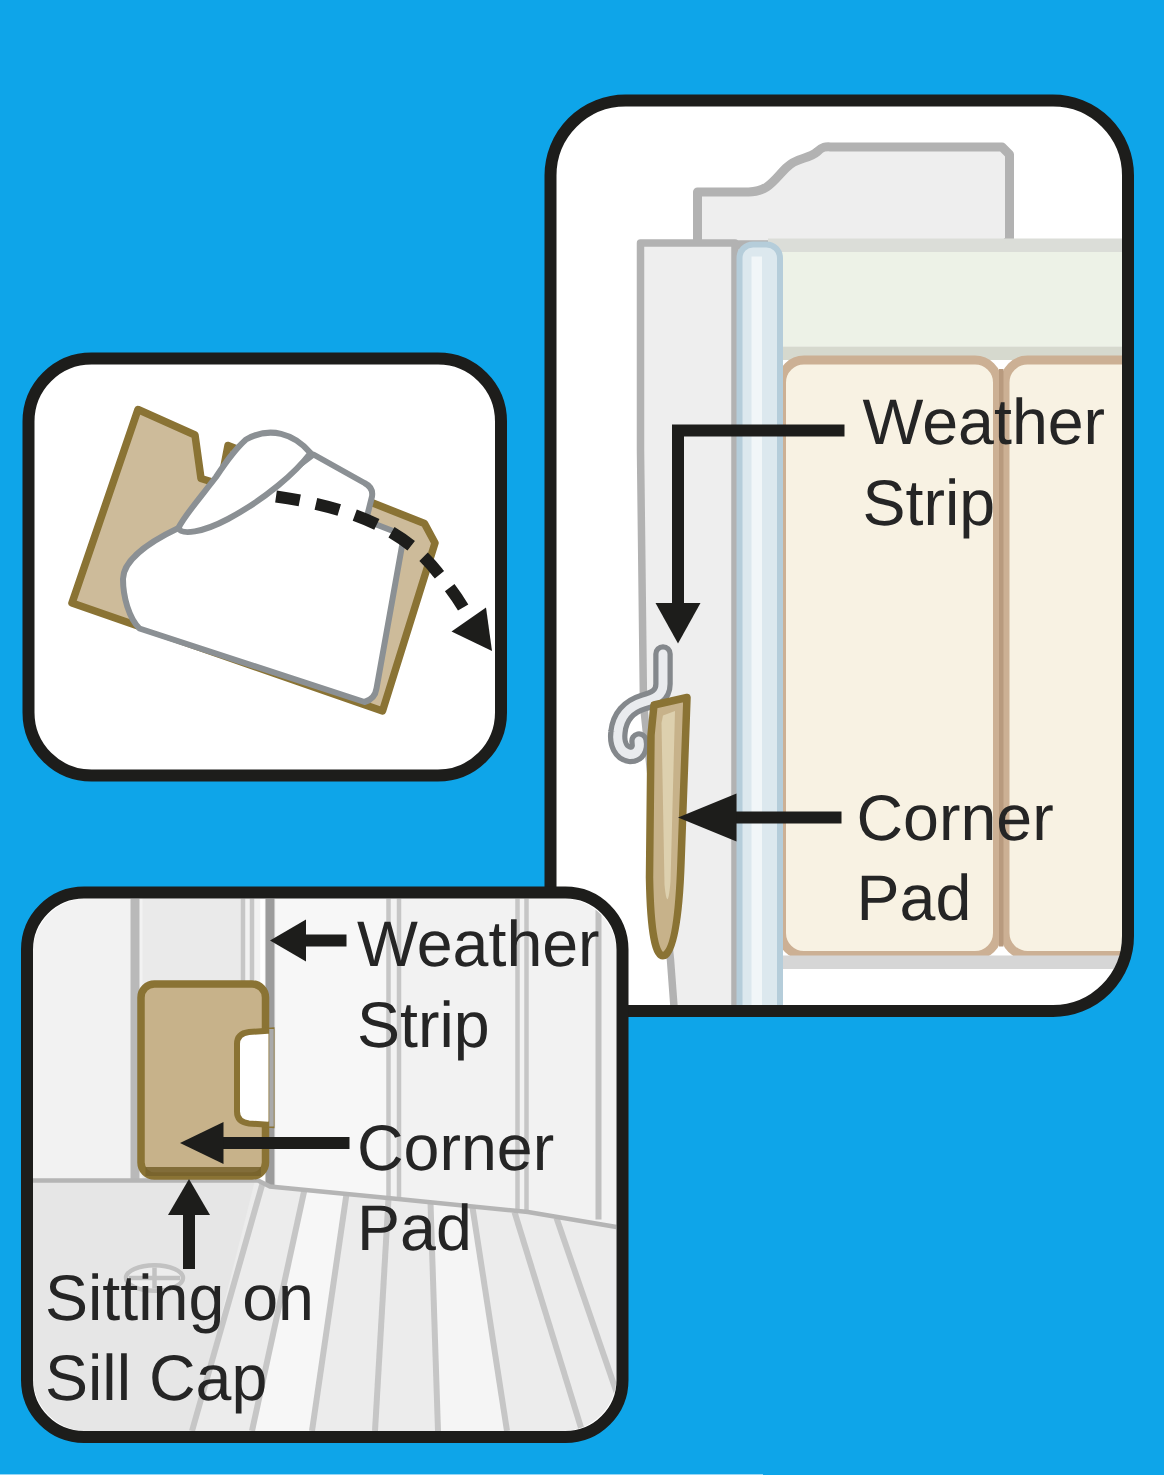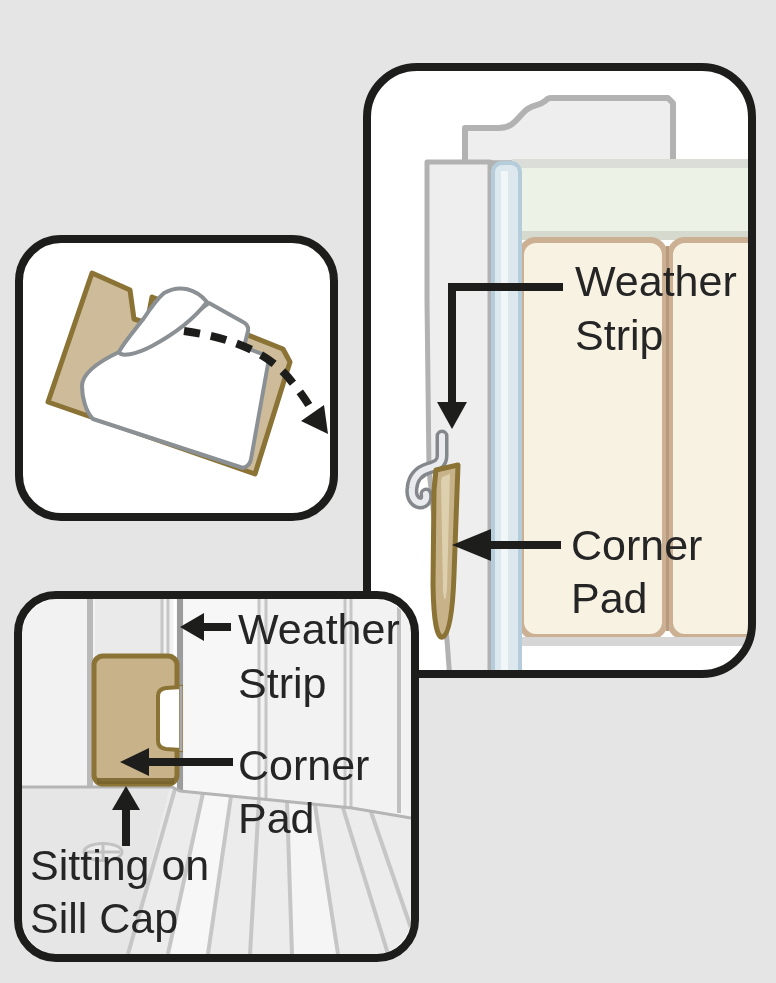--- a/index.html
+++ b/index.html
@@ -1,16 +1,16 @@
 <!DOCTYPE html>
 <html><head>
 <meta charset="utf-8">
 <style>
   html,body{margin:0;padding:0;background:#ffffff;}
-  #stage{position:relative;width:776px;height:983px;background:#e5e5e5;overflow:hidden;
+  #stage{position:relative;width:776px;height:983px;background:#0ea5e9;overflow:hidden;
          font-family:"Liberation Sans", sans-serif;}
   svg text{font-family:"Liberation Sans", sans-serif;font-size:43px;}
 </style>
 </head>
 <body>
 
 <div id="stage">
 <svg width="776" height="983" viewBox="0 0 776 983">
   <defs>
     <clipPath id="clipRP">

